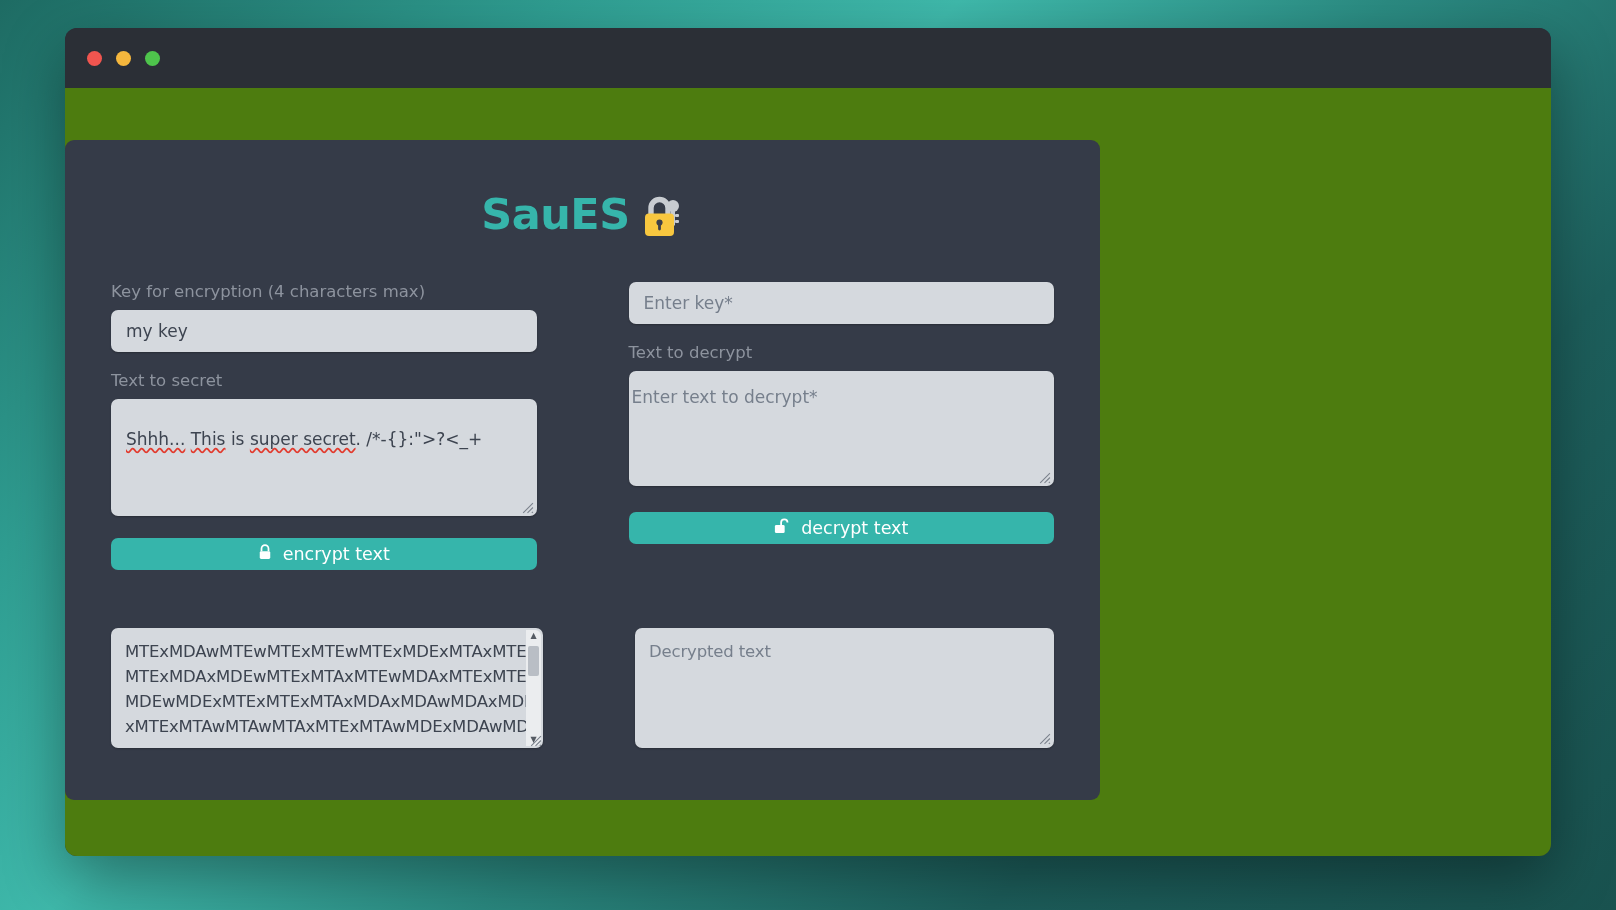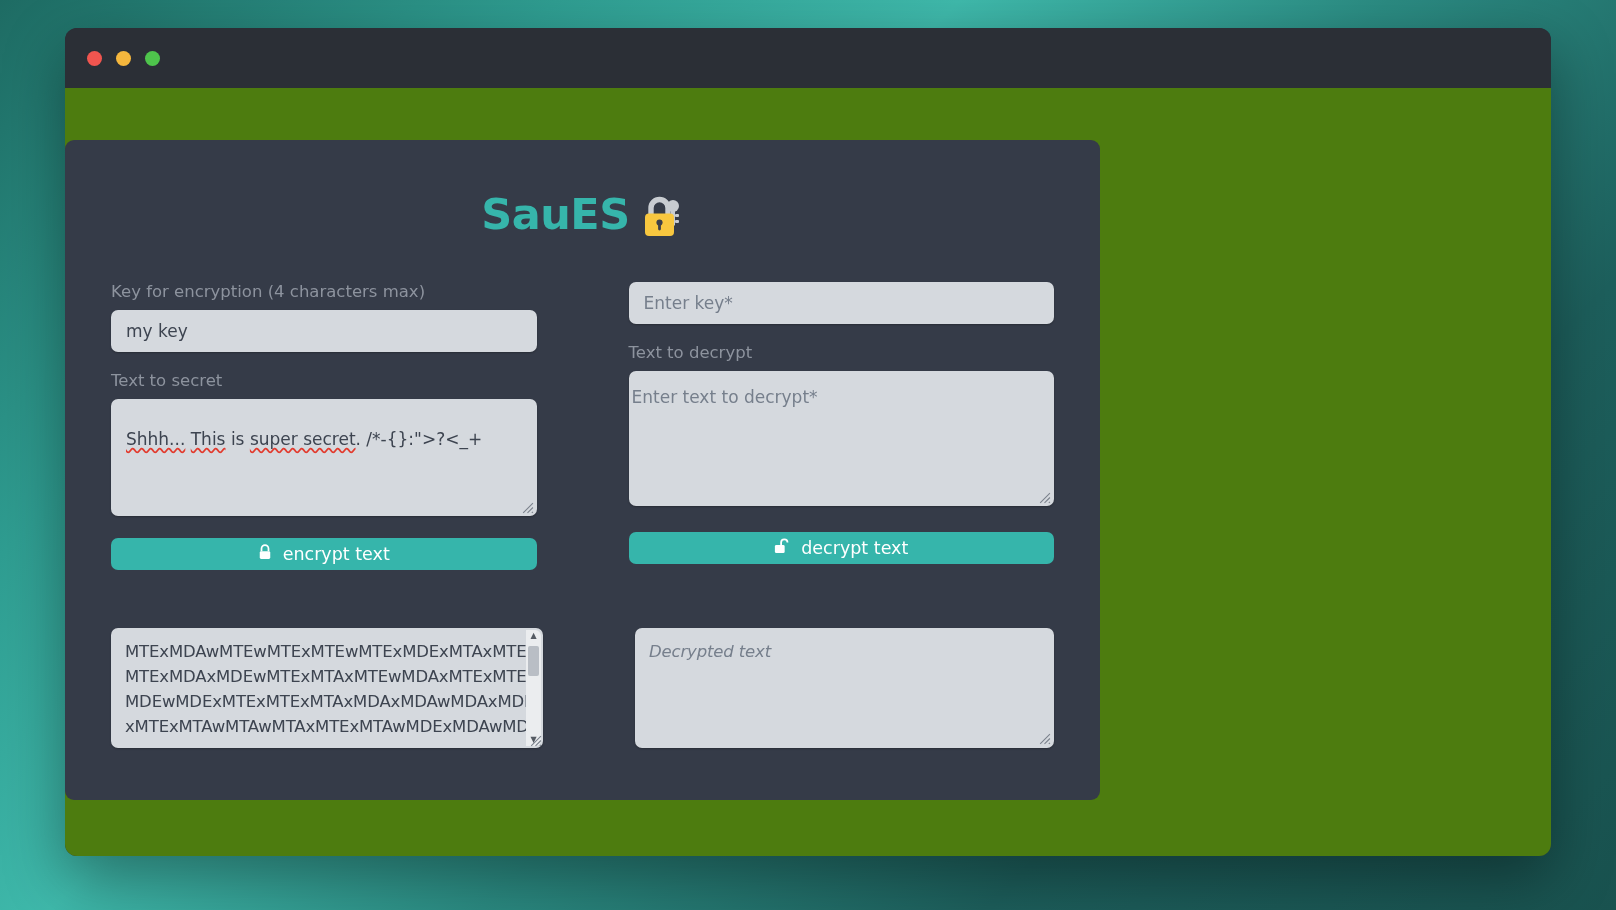--- a/index.html
+++ b/index.html
@@ -129,21 +129,21 @@
     outline: none;
     box-shadow: 0 1px 2px rgba(0,0,0,0.25);
   }
 
   .text-input {
     height: 42px;
     padding: 0 15px;
   }
 
   .text-area {
-    height: 135px;
+    height: 115px;
     padding: 13px 3px;
     resize: none;
     line-height: 1.55;
     overflow: hidden;
   }
 
   .text-input::placeholder,
   .text-area::placeholder { color: #767f8c; }
 
   .spacer-18 { height: 19px; }
@@ -210,21 +210,21 @@
     border-radius: 7px;
     box-shadow: 0 1px 2px rgba(0,0,0,0.25);
     padding: 11px 28px 0 14px;
     font-size: 16.5px;
     color: #3d4450;
     line-height: 1.52;
     overflow: hidden;
     letter-spacing: -0.15px;
   }
 
-  .out-box.placeholder-box { color: #767f8c; padding-right: 4px; font-style: italic; }
+  .out-box.placeholder-box { color: #767f8c; padding-right: 4px; }
 
   
   .scrollbar {
     position: absolute;
     top: 2px;
     right: 2px;
     bottom: 2px;
     width: 15px;
     background: #ebedef;
     border-radius: 0 6px 6px 0;

